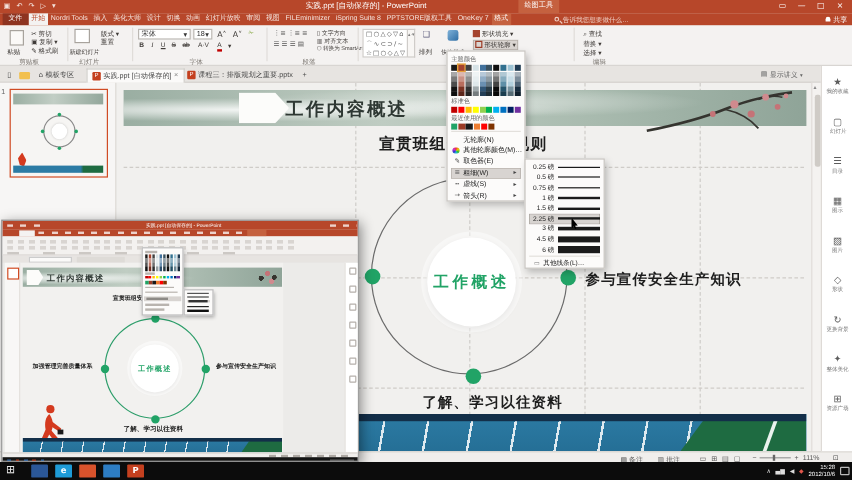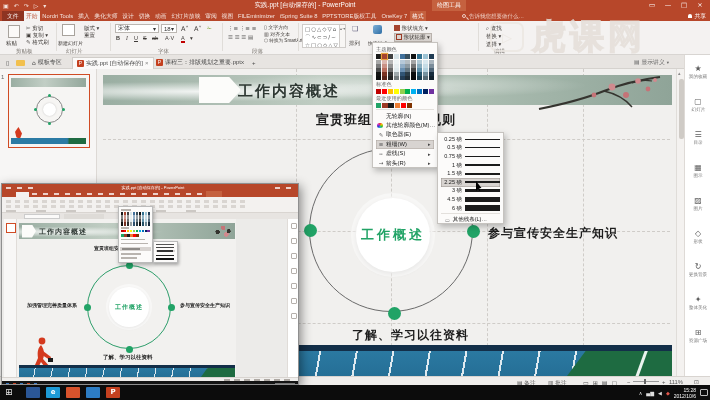--- a/index.html
+++ b/index.html
@@ -575,24 +575,20 @@
           <span class="g" style="color: rgb(226, 87, 76); font-size: 5px;">◆</span>
         </span>
       <span id="clock">
         <span>15:28</span>
         <span>2012/10/6</span>
       </span>
       <span id="notif"></span>
     </div>
   </div>
 
-  <div id="watermark">
-    <div id="wm-logo">▷</div>
-    <div id="wm-text">虎课网</div>
-  </div>
 
   <div id="mini">
     <div class="m-abs" style="left:0;top:0;width:298px;height:7px;background:var(--orange)">
       <div class="m-abs" style="left:86px;top:1px;width:130px;text-align:center;color:#fff;font-size:4.5px;white-space:nowrap;transform:scale(.9)">实践.ppt [自动保存的] - PowerPoint</div>
       <div class="m-abs bar-dash" style="left:4px;top:2.5px;width:30px;height:2px"></div>
       <div class="m-abs bar-dash" style="right:3px;top:2.5px;width:22px;height:2px"></div>
     </div>
     <div class="m-abs" style="left:0;top:7px;width:298px;height:6px;background:var(--orange)">
       <div class="m-abs" style="left:14px;top:.5px;width:13px;height:5.5px;background:#F4F2F1"></div>
       <div class="m-abs bar-dash" style="left:30px;top:2px;width:170px;height:2px"></div>

